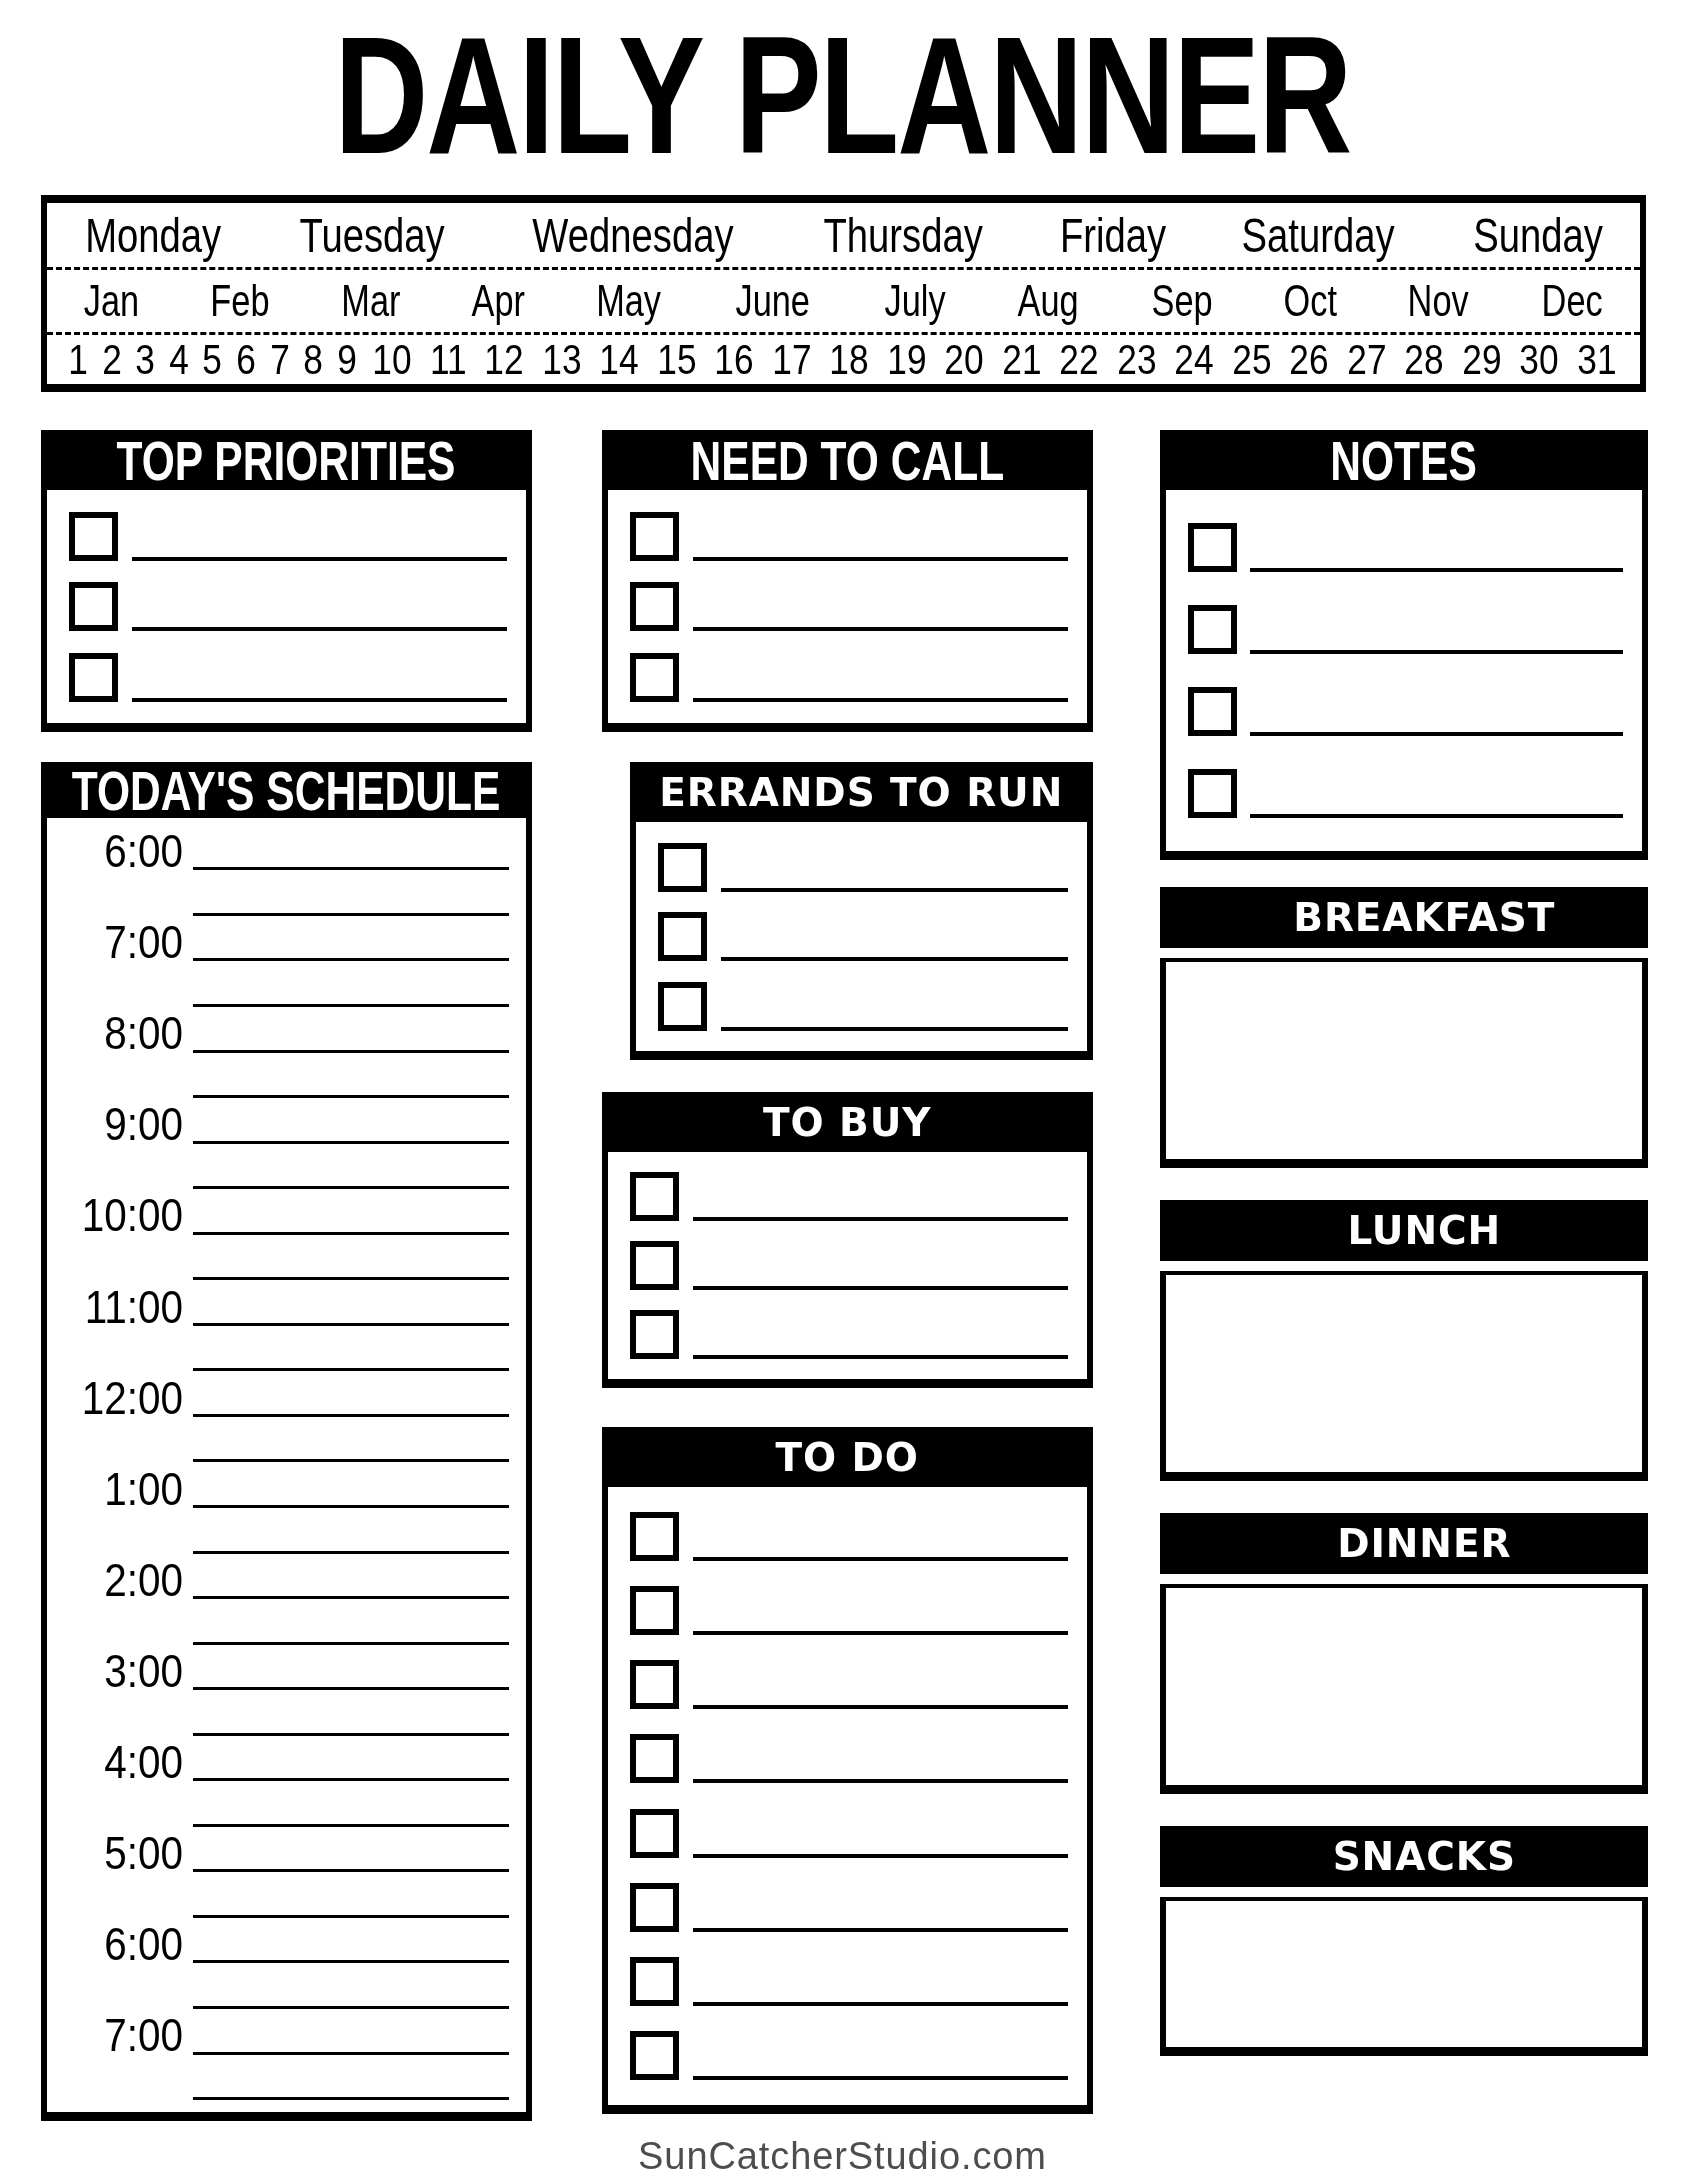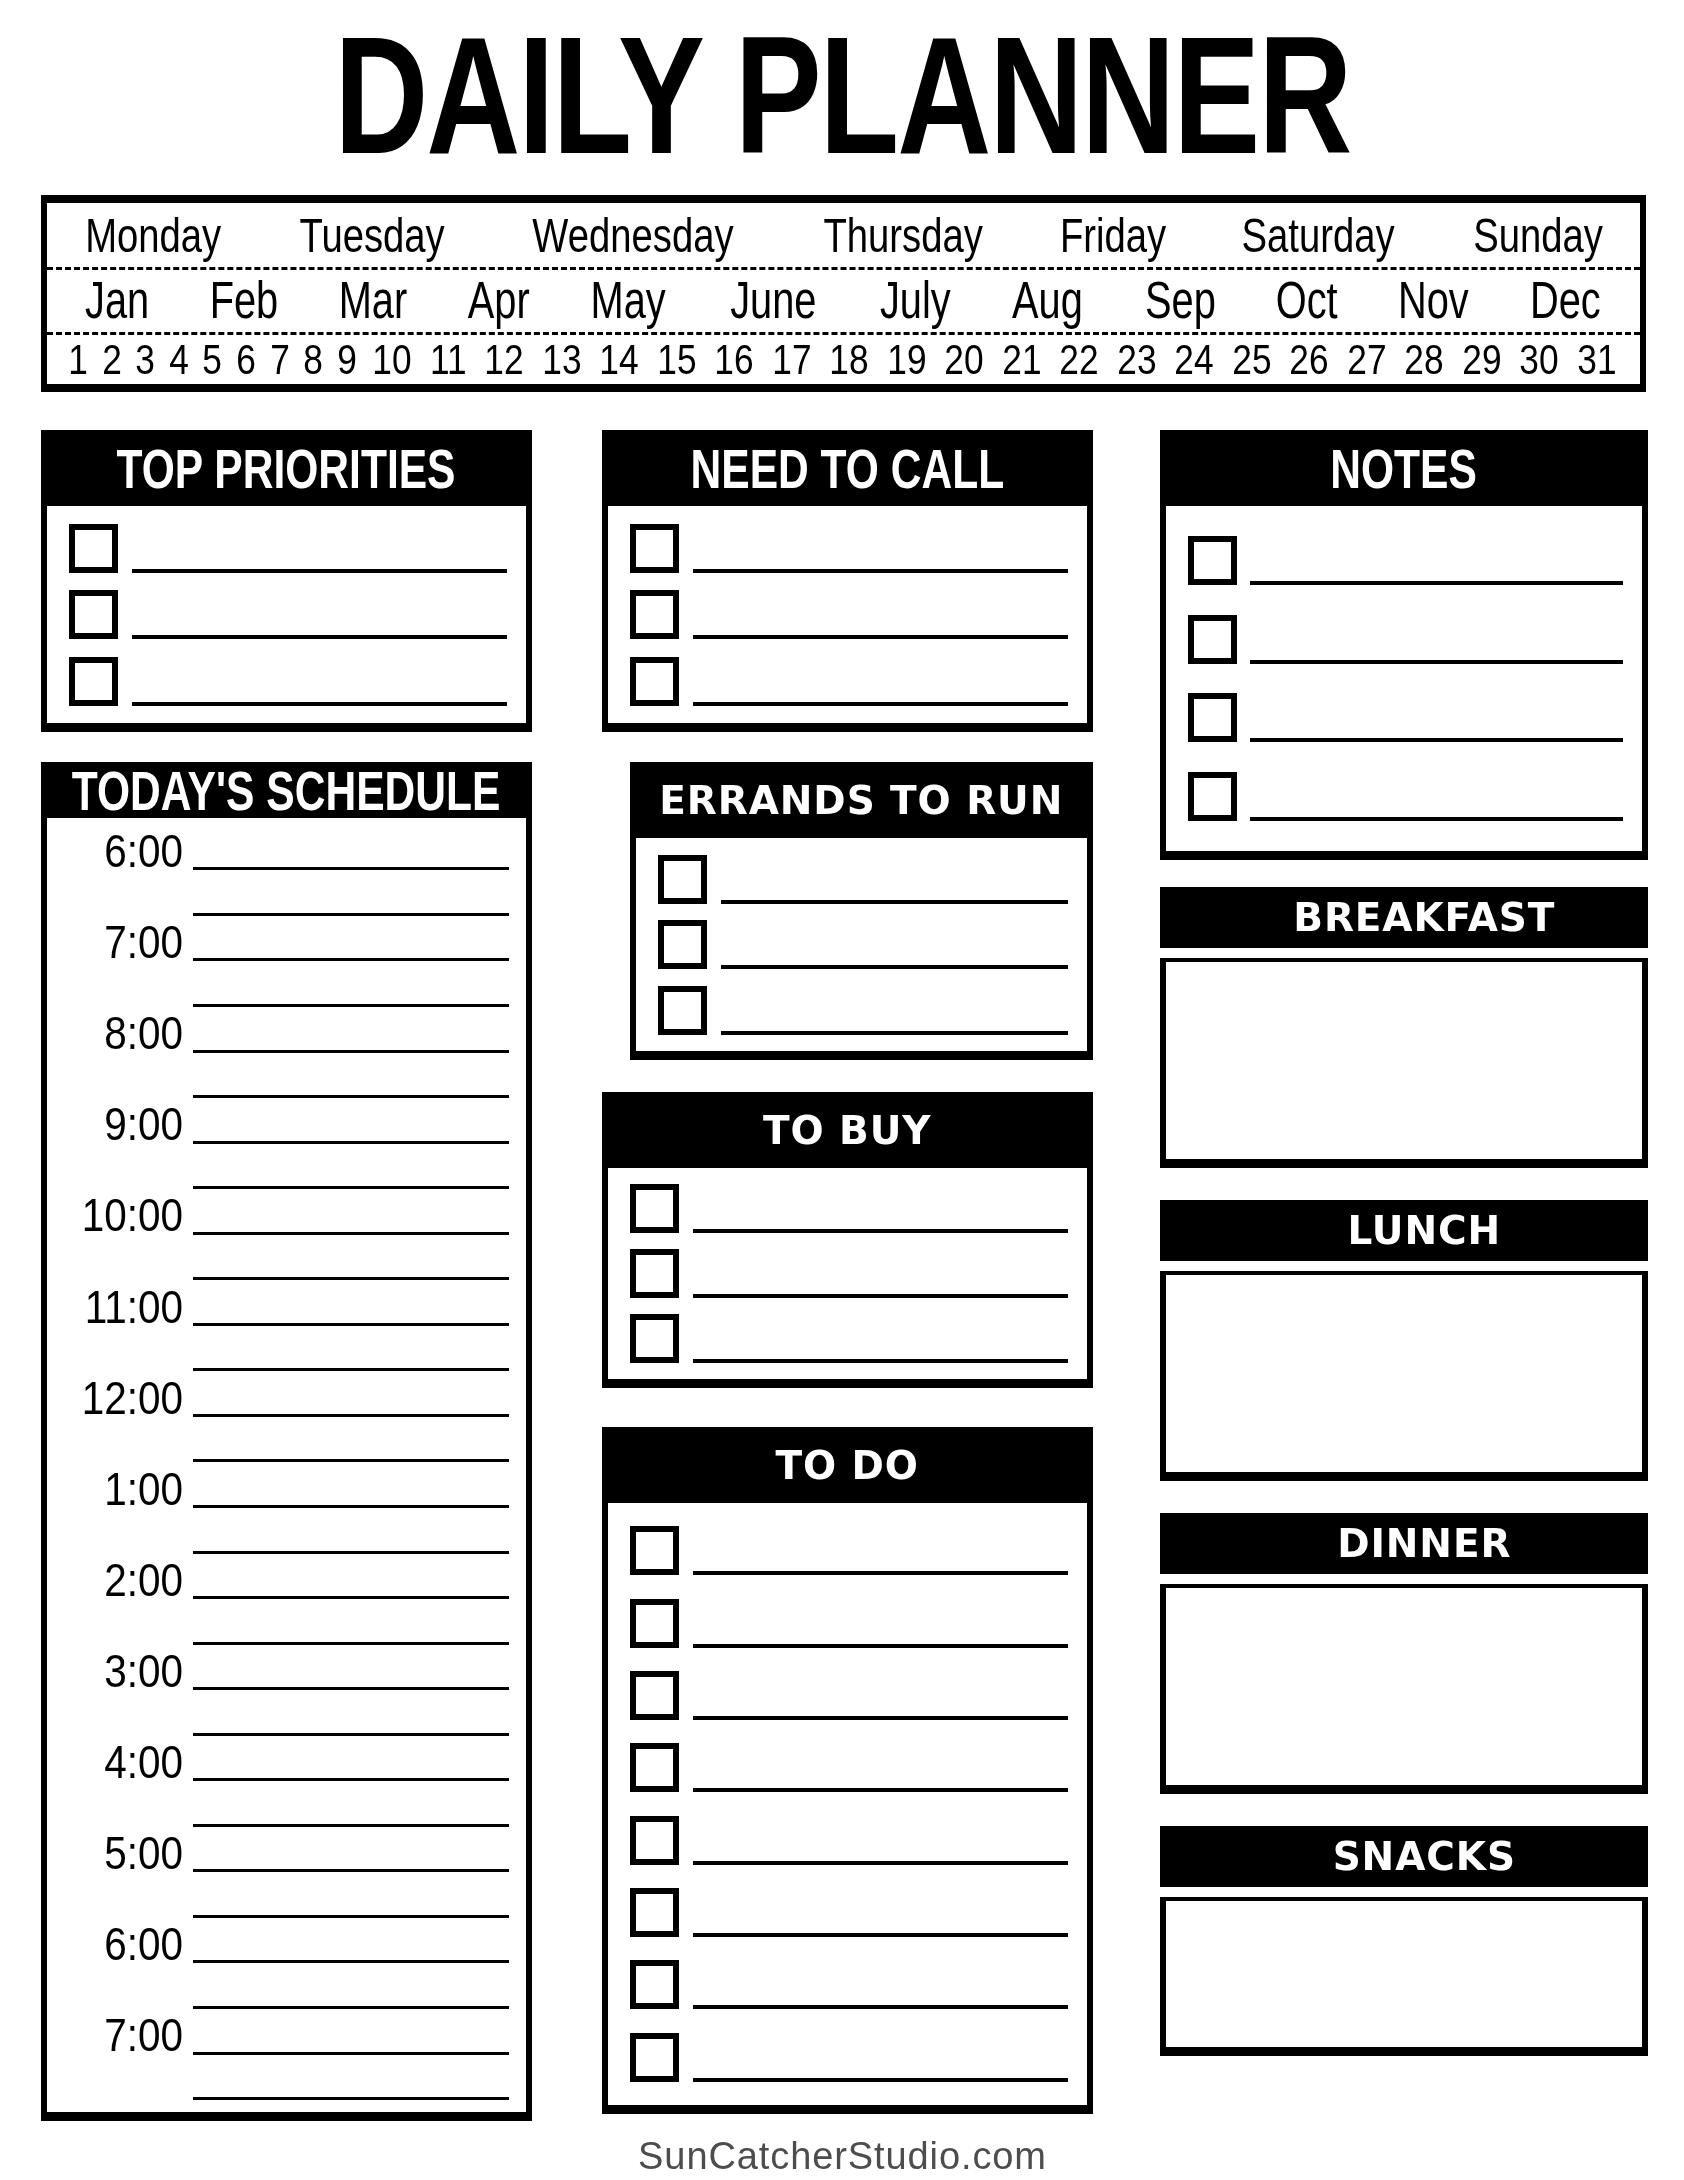--- a/index.html
+++ b/index.html
@@ -14,34 +14,34 @@
     transform:scaleX(0.78);transform-origin:center bottom;line-height:143px;white-space:nowrap;
   }
   
   .calendar{
     margin:28px 39px 0 41px;height:197px;box-sizing:border-box;
     border:6.8px solid #000;border-top-width:8.5px;border-bottom-width:8.5px;
     display:flex;flex-direction:column;
   }
   .cal-row{display:flex;align-items:center;justify-content:space-between;box-sizing:border-box;}
   .cal-row.days{flex:1.07;font-size:49px;padding:0 19px;border-bottom:3.4px dashed #000;}
-  .cal-row.months{flex:1.04;font-size:51px;padding:0 29px;border-bottom:3.4px dashed #000;}
+  .cal-row.months{flex:1.04;font-size:44px;padding:0 29px;border-bottom:3.4px dashed #000;}
   .cal-row.dates{flex:0.82;font-size:43px;padding:0 19px;}
   .cal-item{display:inline-block;transform:scaleX(0.78);white-space:nowrap;}
   .cal-row.dates .cal-item{transform:scaleX(0.82);}
   
   .columns{display:flex;margin:38px 37px 0 41px;height:1691px;align-items:flex-start;}
   .col{display:flex;flex-direction:column;box-sizing:border-box;}
   .col1{width:491px;}
   .col2{width:491px;margin-left:70px;}
   .col3{width:489px;margin-left:67px;}
   
   .section{display:flex;flex-direction:column;box-sizing:border-box;width:100%;}
   .sec-header{
-    flex:0 0 auto;height:76px;background:#000;color:#fff;
+    flex:0 0 auto;height:60px;background:#000;color:#fff;
     display:flex;align-items:center;justify-content:center;overflow:hidden;
   }
   .sec-title{white-space:nowrap;display:inline-block;}
   .cond .sec-title{
     font-family:"Liberation Sans",sans-serif;font-weight:700;font-size:56px;
     transform:scaleX(0.76);transform-origin:center;
   }
   .wide .sec-title{
     font-family:"DejaVu Sans",sans-serif;font-weight:700;font-size:39px;letter-spacing:0.9px;
   }

